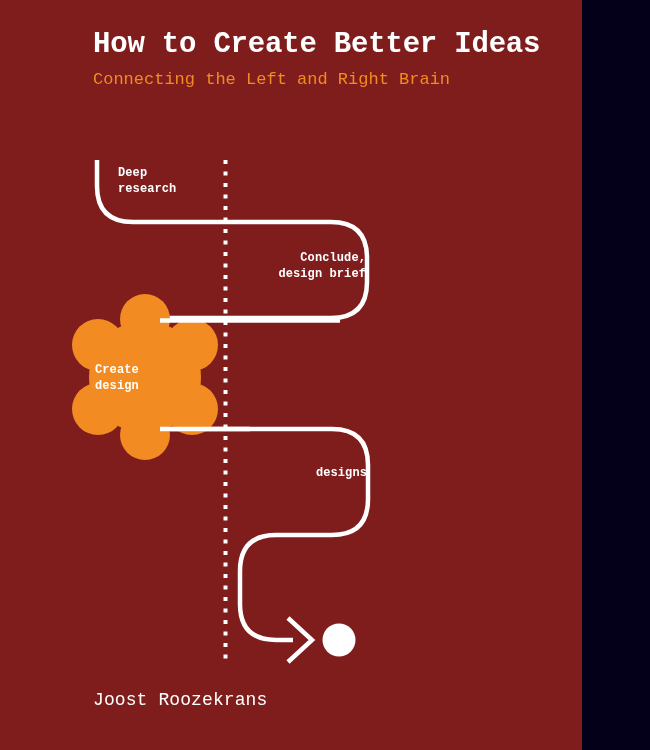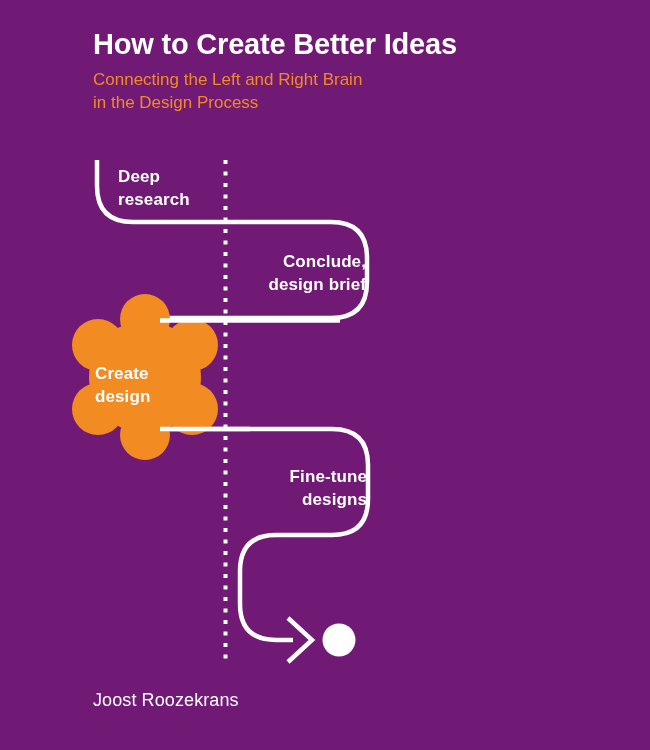--- a/index.html
+++ b/index.html
@@ -8,24 +8,25 @@
   }
   body {
     width: 650px;
     height: 750px;
     background: #050019;
     font-family: "Liberation Sans", sans-serif;
     overflow: hidden;
   }
   #cover {
     position: relative;
-    width: 650px;
+    width: 582px;
     height: 750px;
-    background: #701a75;
+    background: #7f1d1d;
     overflow: hidden;
+    font-family: Liberation Mono, monospace;
   }
   #title-block {
     position: absolute;
     left: 93px;
     top: 26px;
     width: 470px;
   }
   #main-title {
     font-size: 29px;
     font-weight: bold;
@@ -49,21 +50,21 @@
   #diagram {
     position: absolute;
     left: 0;
     top: 0;
     width: 650px;
     height: 750px;
   }
   .flow-label {
     position: absolute;
     color: #ffffff;
-    font-size: 17px;
+    font-size: 12px;
     font-weight: bold;
     line-height: 1.33;
     letter-spacing: 0.1px;
   }
   #label-deep-research {
     left: 118px;
     top: 166px;
     text-align: left;
   }
   #label-conclude {
@@ -101,21 +102,20 @@
 </style>
 </head>
 <body>
 
 <div id="cover">
 
   <div id="title-block">
     <h1 id="main-title">How to Create Better Ideas</h1>
     <div id="subtitle">
       <span class="sub-line">Connecting the Left and Right Brain</span>
-      <span class="sub-line">in the Design Process</span>
     </div>
   </div>
 
   <svg id="diagram" viewBox="0 0 650 750" width="650" height="750" xmlns="http://www.w3.org/2000/svg">
 
     <line x1="225.5" y1="160" x2="225.5" y2="666" stroke="#ffffff" stroke-width="4" stroke-dasharray="4 7.5" stroke-linecap="butt"></line>
 
     <path d="M 97 160 L 97 186 Q 97 222 133 222 L 331 222 Q 367 222 367 258 L 367 282 Q 367 318 331 318 L 160 318" fill="none" stroke="#ffffff" stroke-width="4.5" stroke-linecap="butt"></path>
 
     <path d="M 160 323.5 L 331 323.5 Q 368 323.5 368 359 L 368 383 Q 368 419 332 419 L 160 419" fill="none" stroke="#ffffff" stroke-width="0" stroke-linecap="butt"></path>
@@ -150,20 +150,19 @@
     <div>Conclude,</div>
     <div>design brief</div>
   </div>
 
   <div class="flow-label" id="label-create-ideas">
     <div>Create</div>
     <div>design</div>
   </div>
 
   <div class="flow-label" id="label-fine-tune">
-    <div>Fine-tune</div>
     <div>designs</div>
   </div>
 
 
   <div id="author">Joost Roozekrans</div>
 
 </div>
 
 </body></html>

